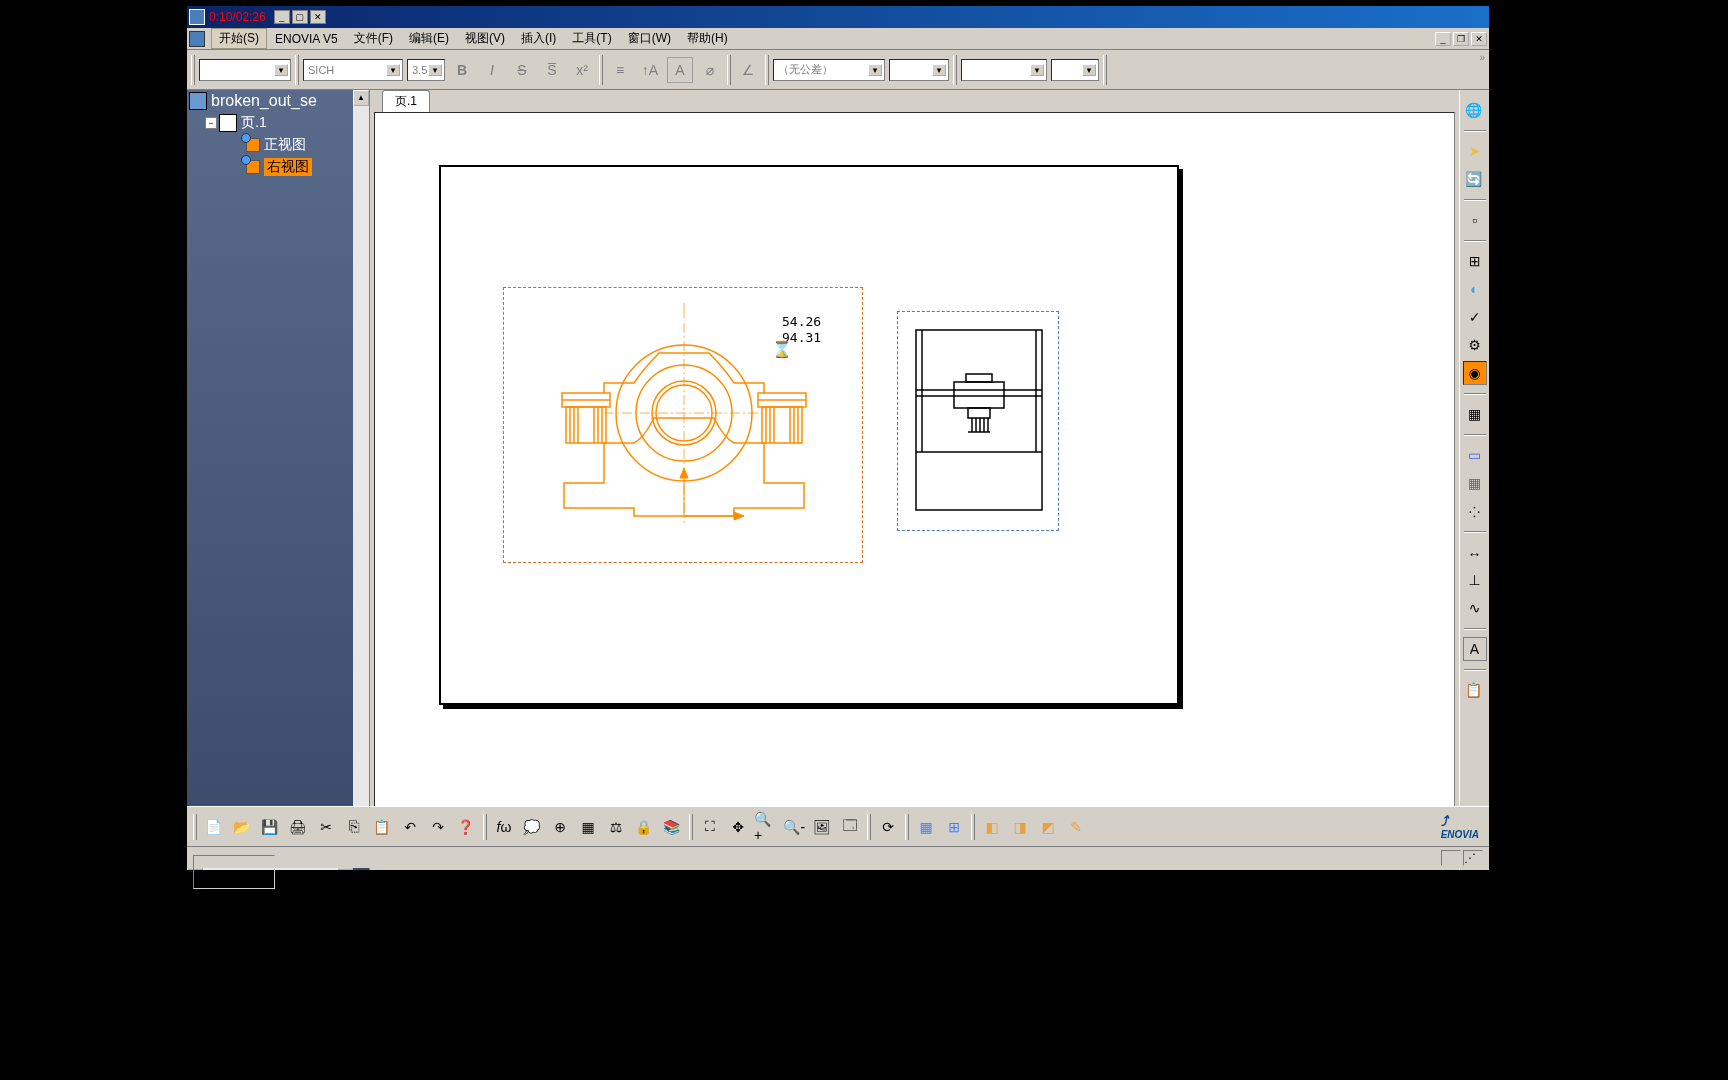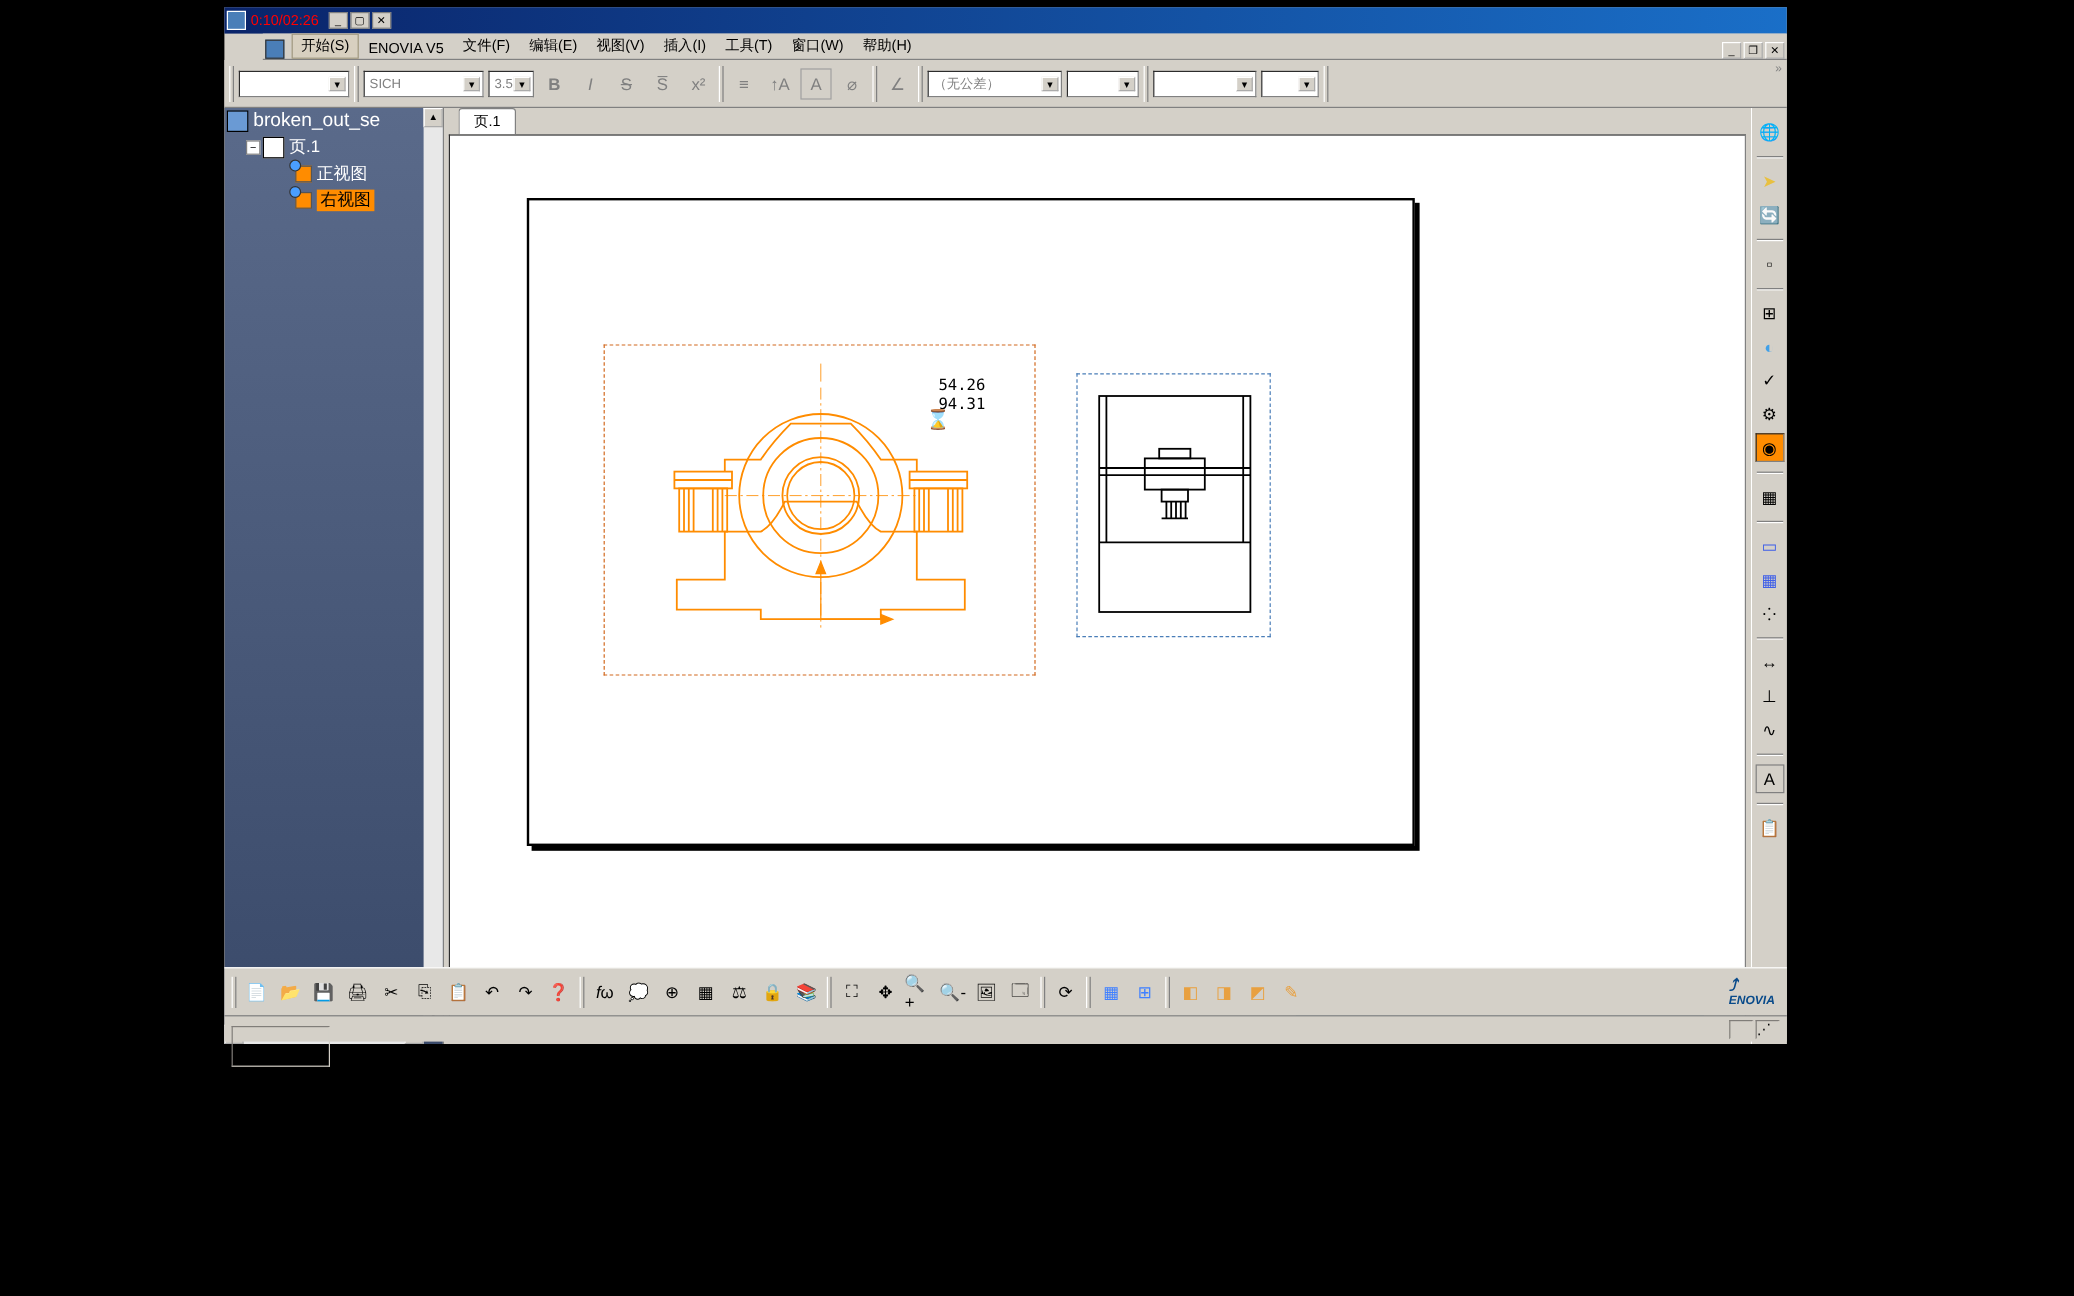--- a/index.html
+++ b/index.html
@@ -4,21 +4,21 @@
 <style>
 * { margin: 0; padding: 0; box-sizing: border-box; font-family: "Microsoft YaHei", Arial, sans-serif; }
 body { background: #000; width: 1728px; height: 1080px; overflow: hidden; position: relative; }
 .app-window { position: absolute; left: 187px; top: 6px; width: 1302px; height: 864px; background: #d4d0c8; display: flex; flex-direction: column; }
 .titlebar { height: 22px; background: linear-gradient(to right, #0a246a, #1a6fc8); display: flex; align-items: center; padding: 0 2px; color: #fff; font-size: 12px; }
 .titlebar-icon { width: 16px; height: 16px; background: #4a7eb8; margin-right: 4px; border: 1px solid #fff; }
 .titlebar-text { flex: 1; }
 .titlebar-red { color: #ff0000; font-size: 12px; margin-right: 8px; }
 .win-btns { display: flex; gap: 2px; }
 .win-btn { width: 16px; height: 14px; background: #d4d0c8; border: 1px solid #808080; font-size: 9px; text-align: center; line-height: 12px; color: #000; cursor: pointer; }
-.menubar { height: 22px; background: #d4d0c8; display: flex; align-items: flex-end; padding: 0 2px; border-bottom: 1px solid #808080; margin-left: 32px; }
+.menubar { height: 22px; background: #d4d0c8; display: flex; align-items: center; padding: 0 2px; border-bottom: 1px solid #808080; }
 .menubar-icon { width: 16px; height: 16px; background: #4a7eb8; margin-right: 6px; border: 1px solid #333; }
 .menu-item { padding: 2px 8px; font-size: 12px; color: #000; cursor: pointer; }
 .menu-item:first-of-type { background: #d8d0c0; border: 1px solid #a09880; padding: 1px 7px; }
 .mdi-btns { margin-left: auto; display: flex; gap: 2px; }
 .mdi-btn { width: 16px; height: 14px; background: #d4d0c8; border: 1px outset #fff; font-size: 9px; text-align: center; line-height: 12px; }
 .toolbar-row { height: 40px; background: #d4d0c8; display: flex; align-items: center; padding: 0 4px; border-bottom: 1px solid #808080; gap: 4px; position: relative; }
 .tb-handle { width: 4px; height: 30px; border-left: 1px solid #fff; border-right: 1px solid #808080; }
 .tb-combo { background: #fff; border: 1px inset #808080; height: 22px; font-size: 11px; padding: 0 16px 0 4px; position: relative; color: #808080; display: flex; align-items: center; }
 .tb-combo::after { content: "▾"; position: absolute; right: 2px; top: 50%; transform: translateY(-50%); background: #d4d0c8; width: 12px; text-align: center; color: #000; font-size: 9px; border: 1px outset #fff; }
 .tb-btn { width: 26px; height: 26px; display: flex; align-items: center; justify-content: center; font-size: 14px; color: #808080; cursor: pointer; border: 1px solid transparent; }

